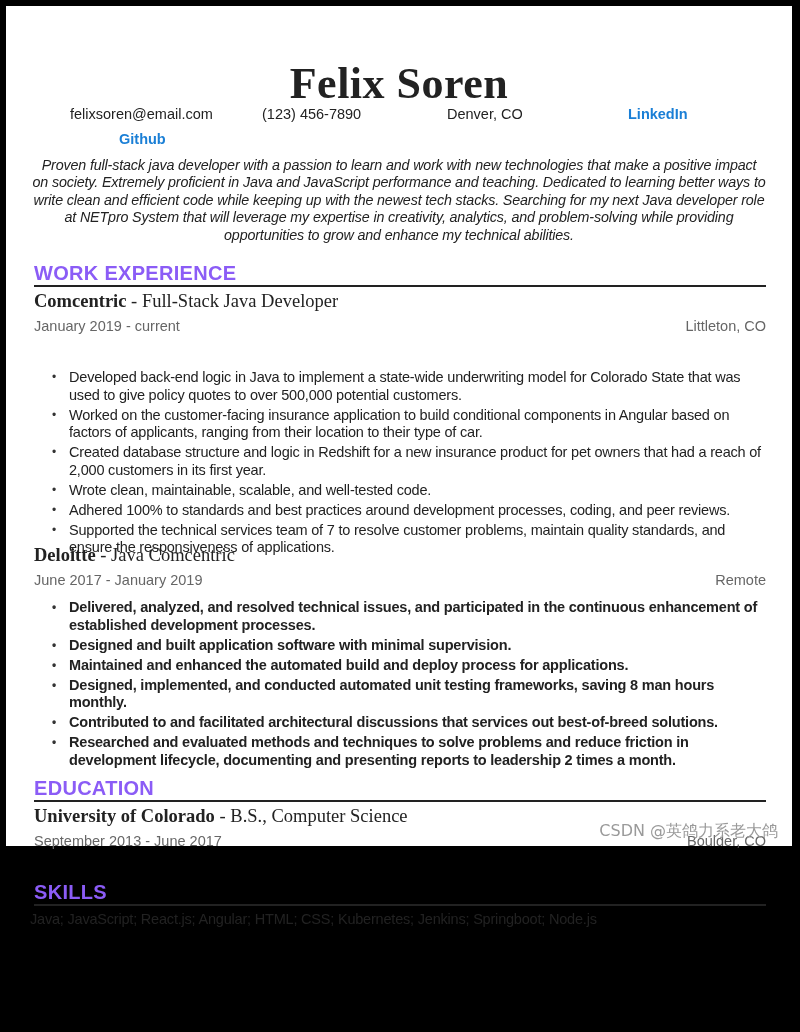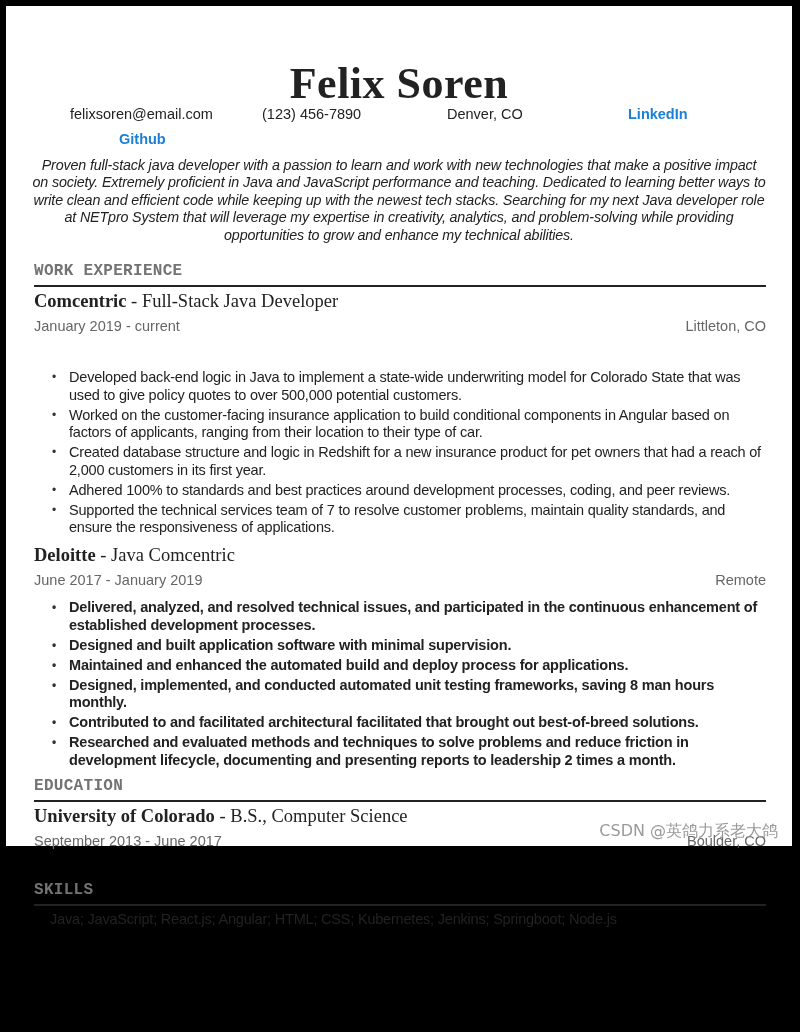--- a/index.html
+++ b/index.html
@@ -19,43 +19,43 @@
     }
     .contact { position: absolute; font-size: 14.5px; color: #222; }
     .contact.link { color: #1a7fd6; font-weight: bold; }
     .summary {
       position: absolute; left: 26px; width: 734px; top: 151px;
       text-align: center; font-style: italic; font-size: 14.3px; line-height: 17.4px;
       color: #222; letter-spacing: -0.15px;
     }
     .section-title {
       position: absolute; left: 28px;
-      font-family: Liberation Mono, monospace;
-      font-weight: bold; font-size: 16px; color: #737373; letter-spacing: 0.3px;
+      font-family: Liberation Sans, sans-serif;
+      font-weight: bold; font-size: 20px; color: #8b5cf6; letter-spacing: 0.3px;
     }
     .rule { position: absolute; left: 28px; width: 732px; height: 2px; background: #222; }
     .entry-head {
       position: absolute; left: 28px;
       font-family: "Liberation Serif", "DejaVu Serif", serif;
       font-size: 18.5px; color: #222;
     }
     .entry-head b { font-weight: bold; }
     .meta { position: absolute; font-size: 14.5px; color: #666; }
     .meta.right { right: 26px; text-align: right; }
     .meta.left { left: 28px; }
     ul.bullets {
       position: absolute; left: 28px; width: 734px; margin: 0; padding: 0 0 0 35px;
       box-sizing: border-box; list-style: none; font-size: 14.5px; line-height: 17.5px; color: #222;
       letter-spacing: -0.2px;
     }
     ul.bullets li { position: relative; margin-bottom: 2.6px; }
     ul.bullets li::before {
       content: "•"; position: absolute; left: -17px; top: 0; color: #333; font-size: 12px;
     }
-    .skills { position: absolute; left: 44px; top: 905px; font-size: 14.5px; color: #222; letter-spacing: -0.2px; }
+    .skills { position: absolute; left: 24px; top: 905px; font-size: 14.5px; color: #222; letter-spacing: -0.2px; }
     .watermark {
       position: absolute; right: 14px; bottom: 4px; font-size: 16px; color: #9a9a9a;
       font-family: "DejaVu Sans", sans-serif;
     }
   </style>
 </head>
 <body>
 
 <div class="page">
 
@@ -74,35 +74,36 @@
 
   <div class="entry-head" style="top:285px;">
     <b>Comcentric</b><span> - </span><span>Full-Stack Java Developer</span>
   </div>
   <div class="meta left" style="top:312px;">January 2019 - current</div>
   <div class="meta right" style="top:312px;">Littleton, CO</div>
   <ul class="bullets" style="top:333px;margin-top:30px;">
     <li>Developed back-end logic in Java to implement a state-wide underwriting model for Colorado State that was used to give policy quotes to over 500,000 potential customers.</li>
     <li>Worked on the customer-facing insurance application to build conditional components in Angular based on factors of applicants, ranging from their location to their type of car.</li>
     <li>Created database structure and logic in Redshift for a new insurance product for pet owners that had a reach of 2,000 customers in its first year.</li>
+    <li>Wrote clean, maintainable, scalable, and well-tested code.</li>
     <li>Adhered 100% to standards and best practices around development processes, coding, and peer reviews.</li>
     <li>Supported the technical services team of 7 to resolve customer problems, maintain quality standards, and ensure the responsiveness of applications.</li>
   </ul>
 
   <div class="entry-head" style="top:539px;">
     <b>Deloitte</b><span> - </span><span>Java Comcentric</span>
   </div>
   <div class="meta left" style="top:566px;">June 2017 - January 2019</div>
   <div class="meta right" style="top:566px;margin-left:17px;">Remote</div>
   <ul class="bullets" style="top:593px;font-weight:bold;">
     <li>Delivered, analyzed, and resolved technical issues, and participated in the continuous enhancement of established development processes.</li>
     <li>Designed and built application software with minimal supervision.</li>
     <li>Maintained and enhanced the automated build and deploy process for applications.</li>
     <li>Designed, implemented, and conducted automated unit testing frameworks, saving 8 man hours monthly.</li>
-    <li>Contributed to and facilitated architectural facilitated that brought out best-of-breed solutions.</li>
+    <li>Contributed to and facilitated architectural discussions that services out best-of-breed solutions.</li>
     <li>Researched and evaluated methods and techniques to solve problems and reduce friction in development lifecycle, documenting and presenting reports to leadership 2 times a month.</li>
   </ul>
 
   <div class="section-title" style="top:771px;">EDUCATION</div>
   <div class="rule" style="top:794px;"></div>
   <div class="entry-head" style="top:800px;">
     <b>University of Colorado</b><span> - </span><span>B.S., Computer Science</span>
   </div>
   <div class="meta left" style="top:827px;">September 2013 - June 2017</div>
   <div class="meta right" style="top:827px;">Boulder, CO</div>

